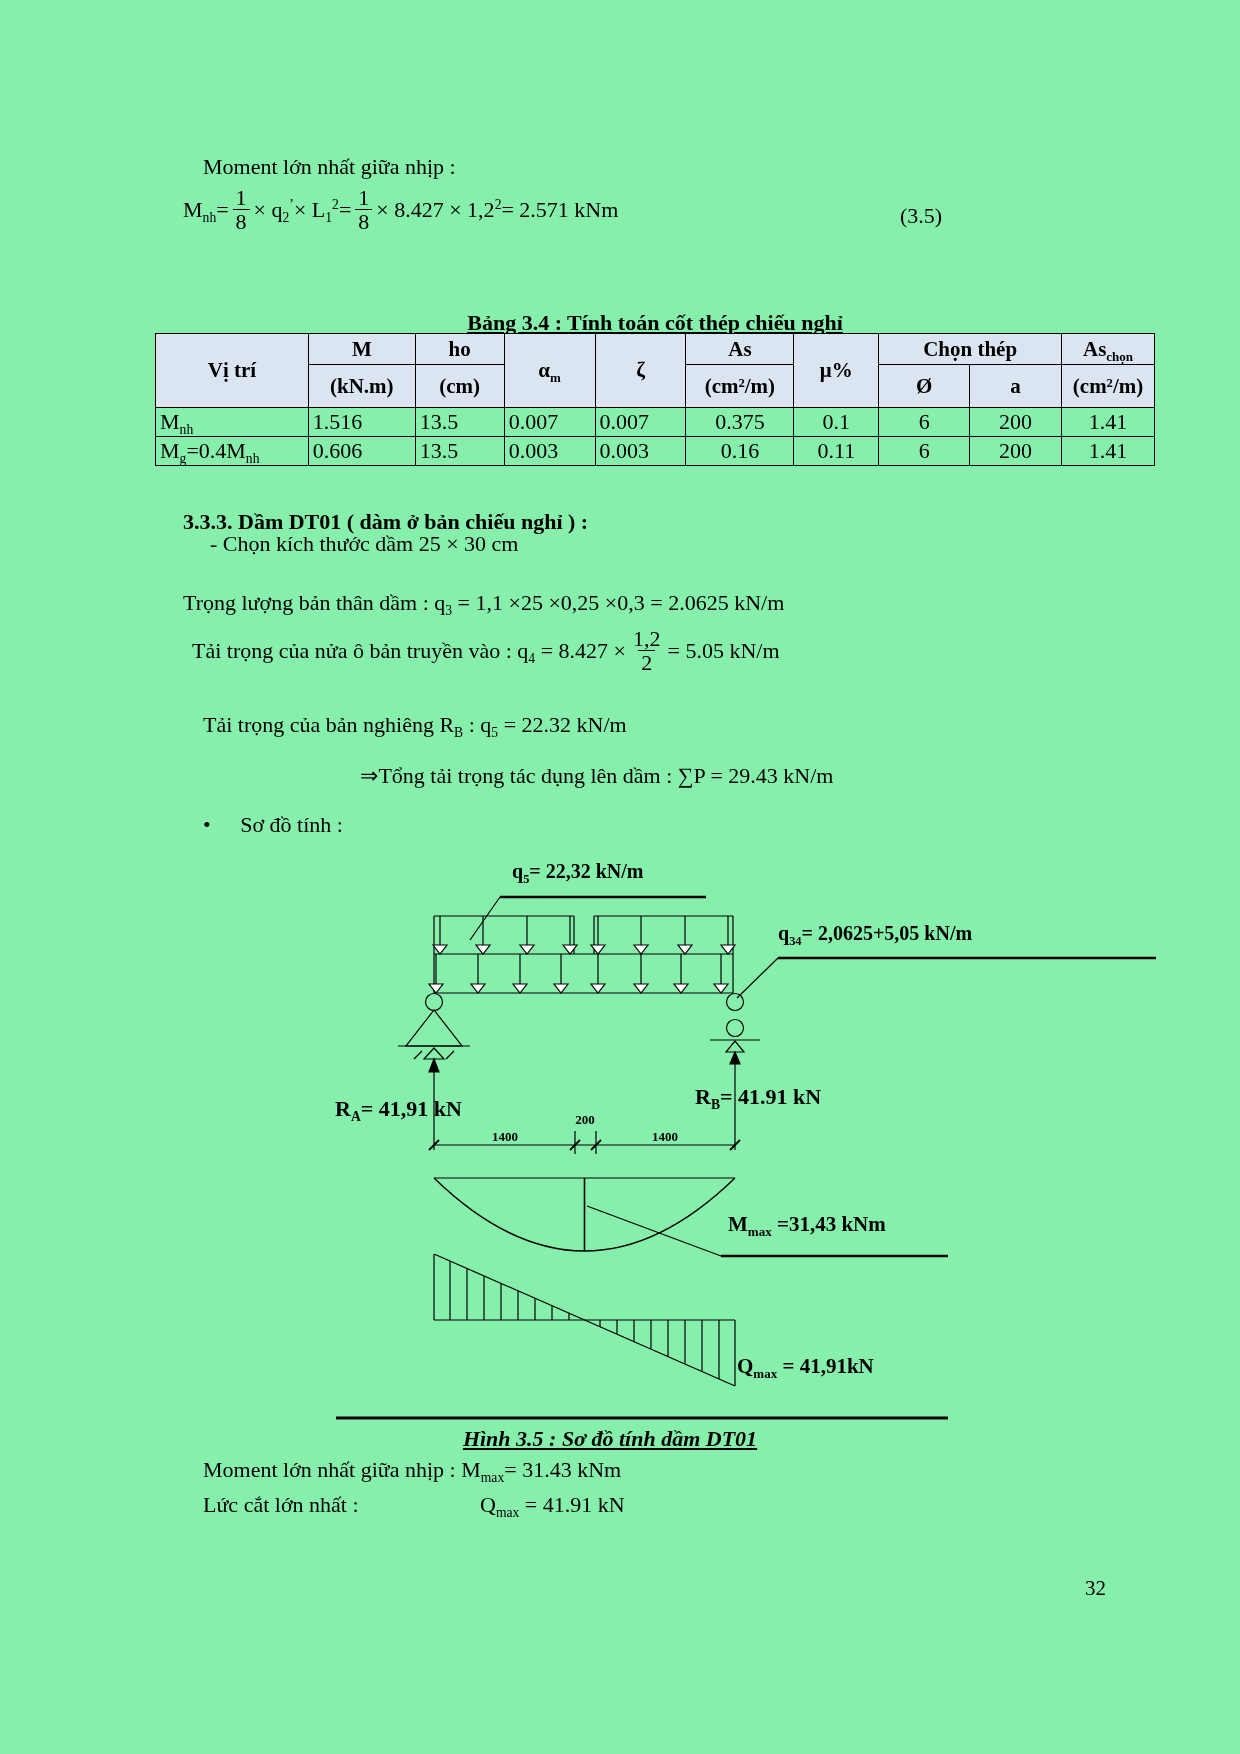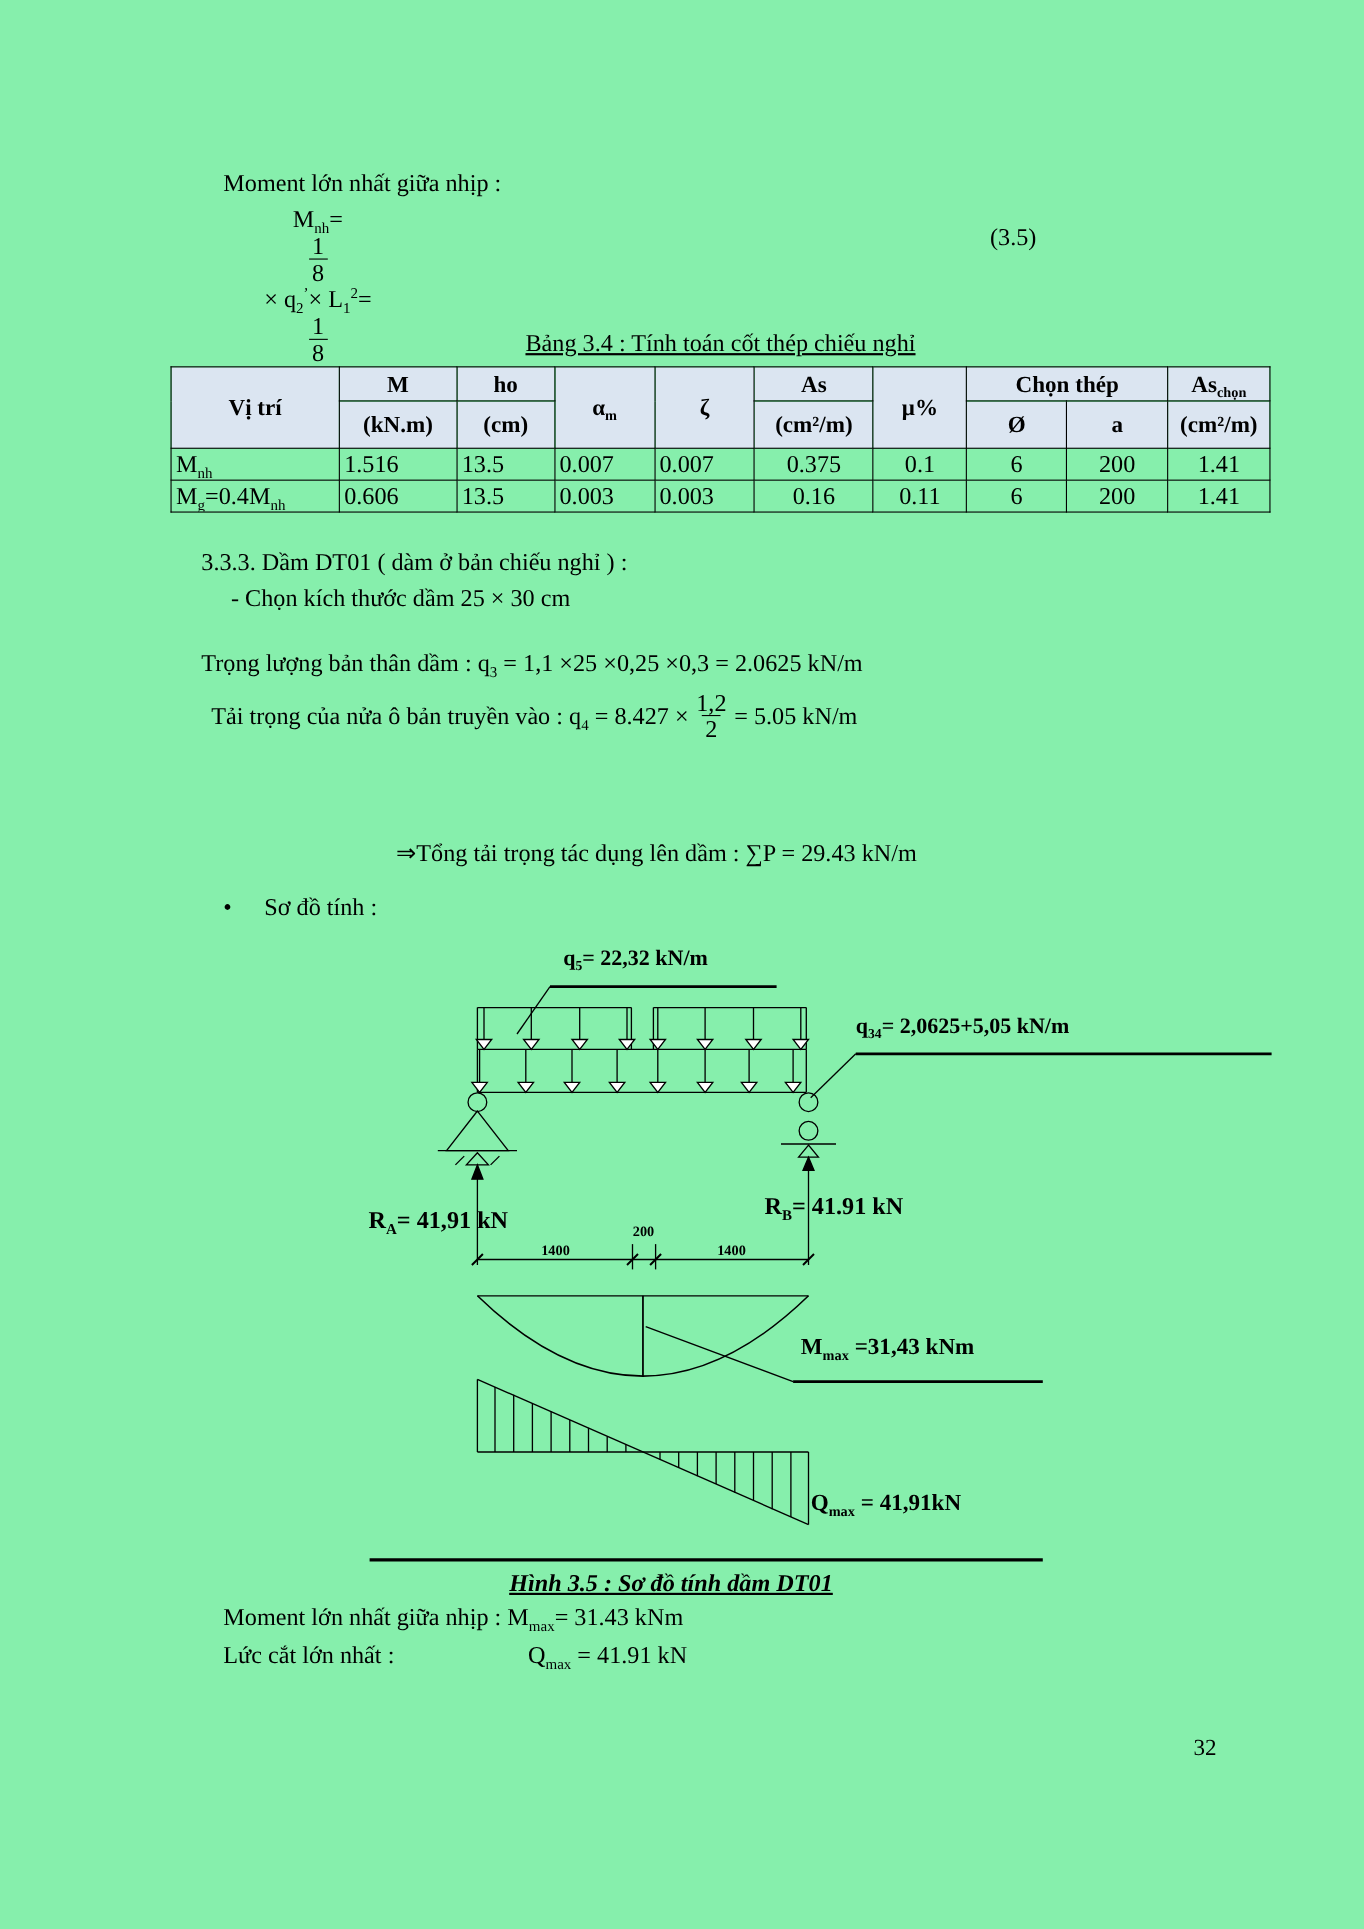--- a/index.html
+++ b/index.html
@@ -2,21 +2,21 @@
 <html><head>
 <meta charset="utf-8">
 <style>
   html,body{margin:0;padding:0;background:#e8e8e8;}
   #page{position:relative;width:1240px;height:1754px;background:#86efac;
         font-family:"Liberation Serif",serif;color:#000;overflow:hidden;}
   .abs{position:absolute;}
   .t22{font-size:22px;line-height:1.25;}
   .t21{font-size:21px;}
   .t20{font-size:20px;}
-  .bold{font-weight:normal;}
+  .bold{font-weight:bold;margin-top:11px;}
   sub{font-size:62%;line-height:0;}
   sup{font-size:62%;line-height:0;}
   .frac{display:inline-flex;flex-direction:column;align-items:center;
         line-height:1.05;vertical-align:middle;margin:0 4px;font-size:22px;}
   .frac .den{border-top:1.6px solid #000;padding:0 3px;}
   .frac .num{padding:0 3px;}
   .eqrow{display:flex;align-items:center;font-size:22px;}
   
   .btable{border-collapse:collapse;table-layout:fixed;width:1000px;}
   .btable th,.btable td{border:1.8px solid #000;padding:0 4px;overflow:hidden;}
@@ -31,21 +31,21 @@
   .dimtxt{font-size:13px;font-weight:bold;text-align:center;}
   .dlabel{font-weight:bold;white-space:nowrap;}
 </style>
 </head>
 <body>
 
 <div id="page">
 
   <div class="abs t22" style="left:203px;top:153px;">Moment lớn nhất giữa nhịp :</div>
 
-  <div class="abs eqrow" style="left:168px;top:186px;flex-direction:column;">
+  <div class="abs eqrow" style="left:183px;top:186px;">
     <span><span>M</span><sub>nh</sub><span>=</span></span>
     <span class="frac">
       <span class="num">1</span>
         <span class="den">8</span>
     </span>
     <span><span>×  q</span><sub>2</sub><sup>’</sup><span>× L</span><sub>1</sub><sup>2</sup><span>=</span></span>
     <span class="frac">
       <span class="num">1</span>
         <span class="den">8</span>
     </span>
@@ -126,20 +126,23 @@
 
   <div class="abs eqrow" style="left:192px;top:627px;">
     <span><span>Tải trọng của nửa ô bản truyền vào : q</span><sub>4</sub><span> = 8.427 ×</span></span>
     <span class="frac">
       <span class="num">1,2</span>
         <span class="den">2</span>
     </span>
     <span>= 5.05  kN/m</span>
   </div>
 
+  <div class="abs t22" style="left:203px;top:711px;">
+    <span>Tải trọng của bản nghiêng R</span><sub>B</sub><span> : q</span><sub>5</sub><span> = 22.32  kN/m</span>
+  </div>
 
   <div class="abs t22" style="left:360px;top:762px;">⇒Tổng tải trọng tác dụng lên dầm : ∑P = 29.43 kN/m</div>
 
   <div class="abs t22" style="left:203px;top:811px;">
     <span>•</span>
     <span style="margin-left:24px;">Sơ đồ tính :</span>
   </div>
 
   <svg class="abs" style="left:300px;top:848px;" width="860" height="580" viewBox="0 0 860 580">
     <g stroke="#000" stroke-width="1.2" fill="none">

